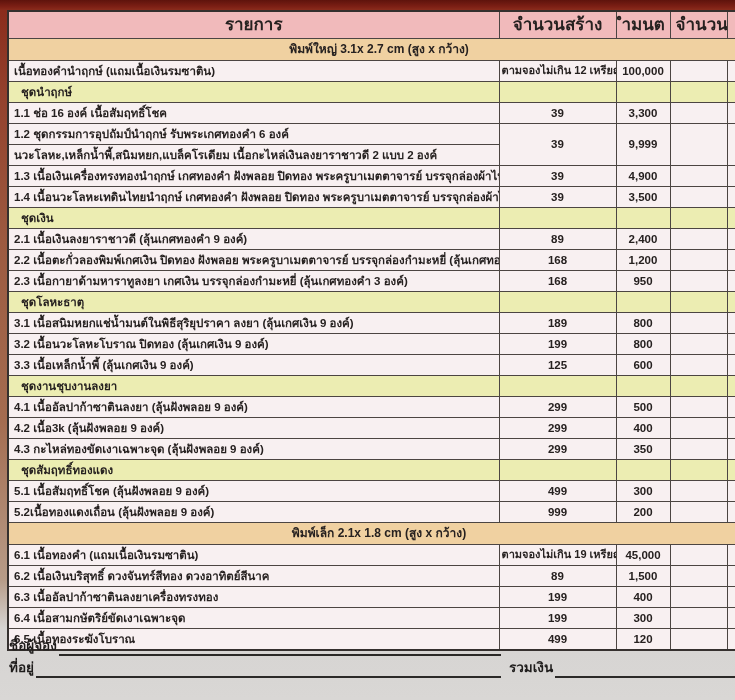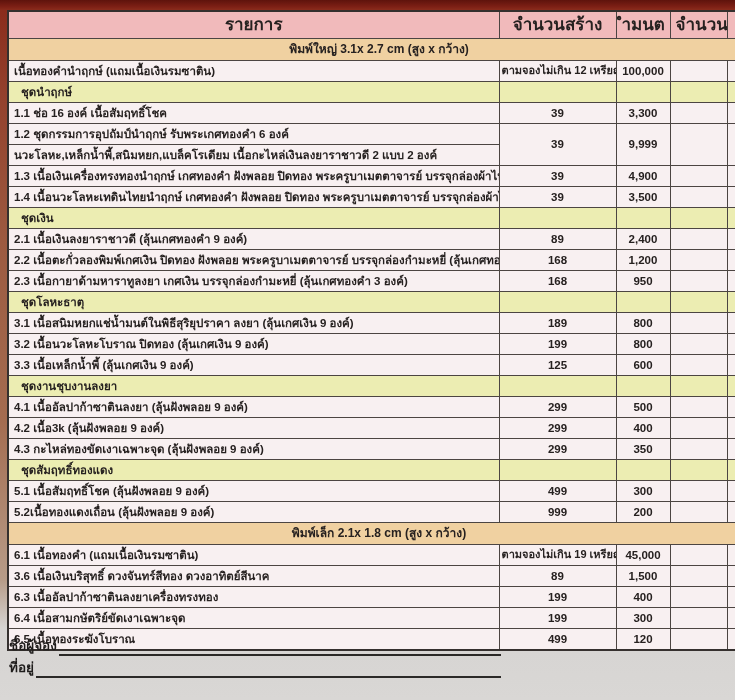--- a/index.html
+++ b/index.html
@@ -211,21 +211,21 @@
           <td colspan="5">พิมพ์เล็ก 2.1x 1.8 cm (สูง x กว้าง)</td>
         </tr>
         <tr class="item">
           <td>6.1 เนื้อทองคำ (แถมเนื้อเงินรมซาติน)</td>
           <td class="made-wide">ตามจองไม่เกิน 19 เหรียญ</td>
           <td class="c">45,000</td>
           <td class="c"></td>
           <td></td>
         </tr>
         <tr class="item">
-          <td>3.6 เนื้อเงินบริสุทธิ์ ดวงจันทร์สีทอง ดวงอาทิตย์สีนาค</td>
+          <td>6.2 เนื้อเงินบริสุทธิ์ ดวงจันทร์สีทอง ดวงอาทิตย์สีนาค</td>
           <td class="c">89</td>
           <td class="c">1,500</td>
           <td class="c"></td>
           <td></td>
         </tr>
         <tr class="item">
           <td>6.3 เนื้ออัลปาก้าซาตินลงยาเครื่องทรงทอง</td>
           <td class="c">199</td>
           <td class="c">400</td>
           <td class="c"></td>
@@ -254,14 +254,18 @@
     <div class="g1">
       <span class="flabel">ชื่อผู้จอง</span>
       <span class="fline"></span>
     </div>
   </div>
   <div class="frow">
     <div class="g1">
       <span class="flabel">ที่อยู่</span>
       <span class="fline"></span>
     </div>
+    <div class="g2">
+      <span class="flabel">รวมเงิน</span>
+      <span class="fline"></span>
+    </div>
   </div>
 </div>
 
 </body></html>

